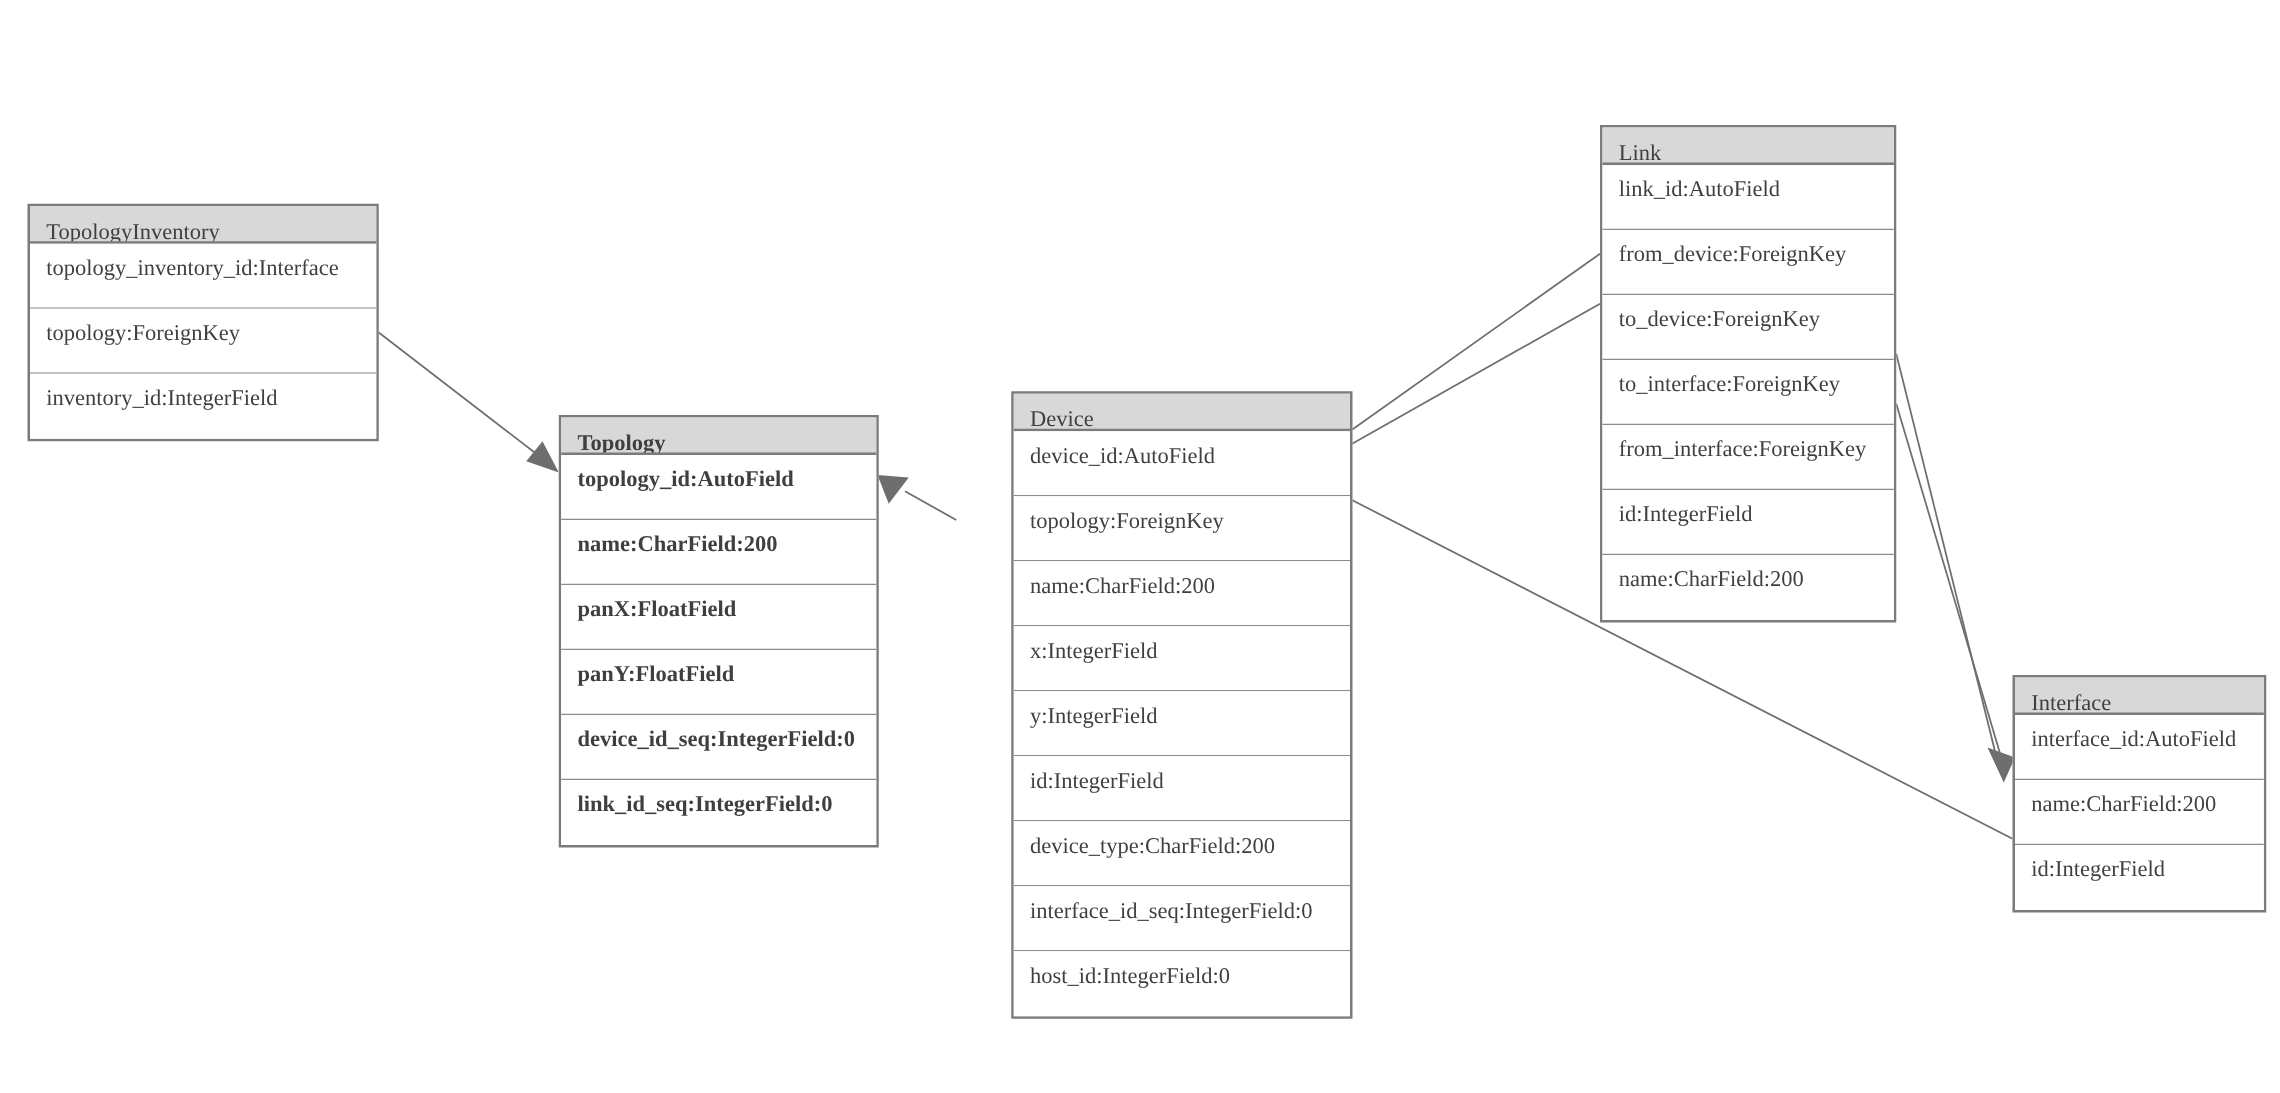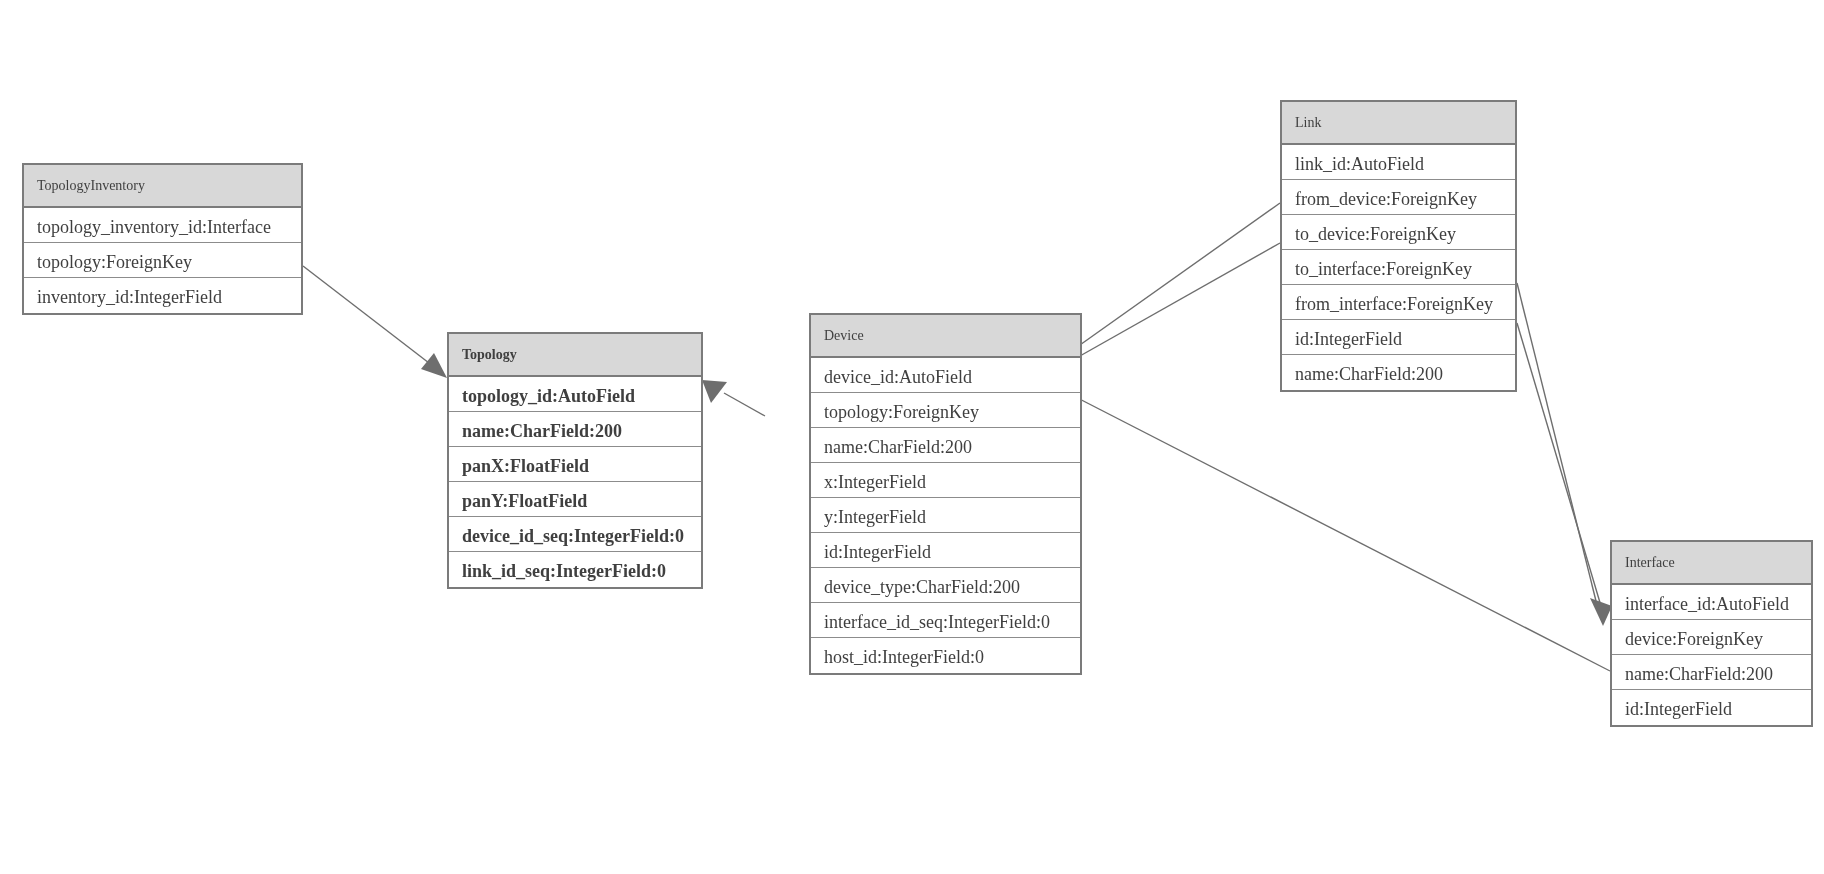--- a/index.html
+++ b/index.html
@@ -37,32 +37,32 @@
     fill:var(--line);
     stroke:none;
   }
   .entity{
     position:absolute;
     background:#ffffff;
     border:2px solid var(--border);
     box-sizing:border-box;
   }
   .entity-header{
-    height:43px;
+    height:30px;
     line-height:41px;
     background:var(--header-bg);
     border-bottom:2px solid var(--border);
     padding:0 0 0 13px;
-    font-size:14px;
+    font-size:18px;
     box-sizing:border-box;
     white-space:nowrap;
     overflow:hidden;
   }
   .entity-row{
-    height:35px;
+    height:52px;
     line-height:39px;
     border-bottom:1px solid var(--row-border);
     padding:0 4px 0 13px;
     font-size:18px;
     box-sizing:border-box;
     white-space:nowrap;
     overflow:hidden;
     background:#ffffff;
   }
   .entity-row:last-child{border-bottom:none;}
@@ -127,17 +127,16 @@
       <div class="entity-row">from_device:ForeignKey</div>
       <div class="entity-row">to_device:ForeignKey</div>
       <div class="entity-row">to_interface:ForeignKey</div>
       <div class="entity-row">from_interface:ForeignKey</div>
       <div class="entity-row">id:IntegerField</div>
       <div class="entity-row">name:CharField:200</div>
     </div>
     <div class="entity" style="left: 1610px; top: 540px; width: 203px;">
       <div class="entity-header">Interface</div>
       <div class="entity-row">interface_id:AutoField</div>
-      <div class="entity-row">device:ForeignKey</div>
       <div class="entity-row">name:CharField:200</div>
       <div class="entity-row">id:IntegerField</div>
     </div>
   </div>
 
 </body></html>

